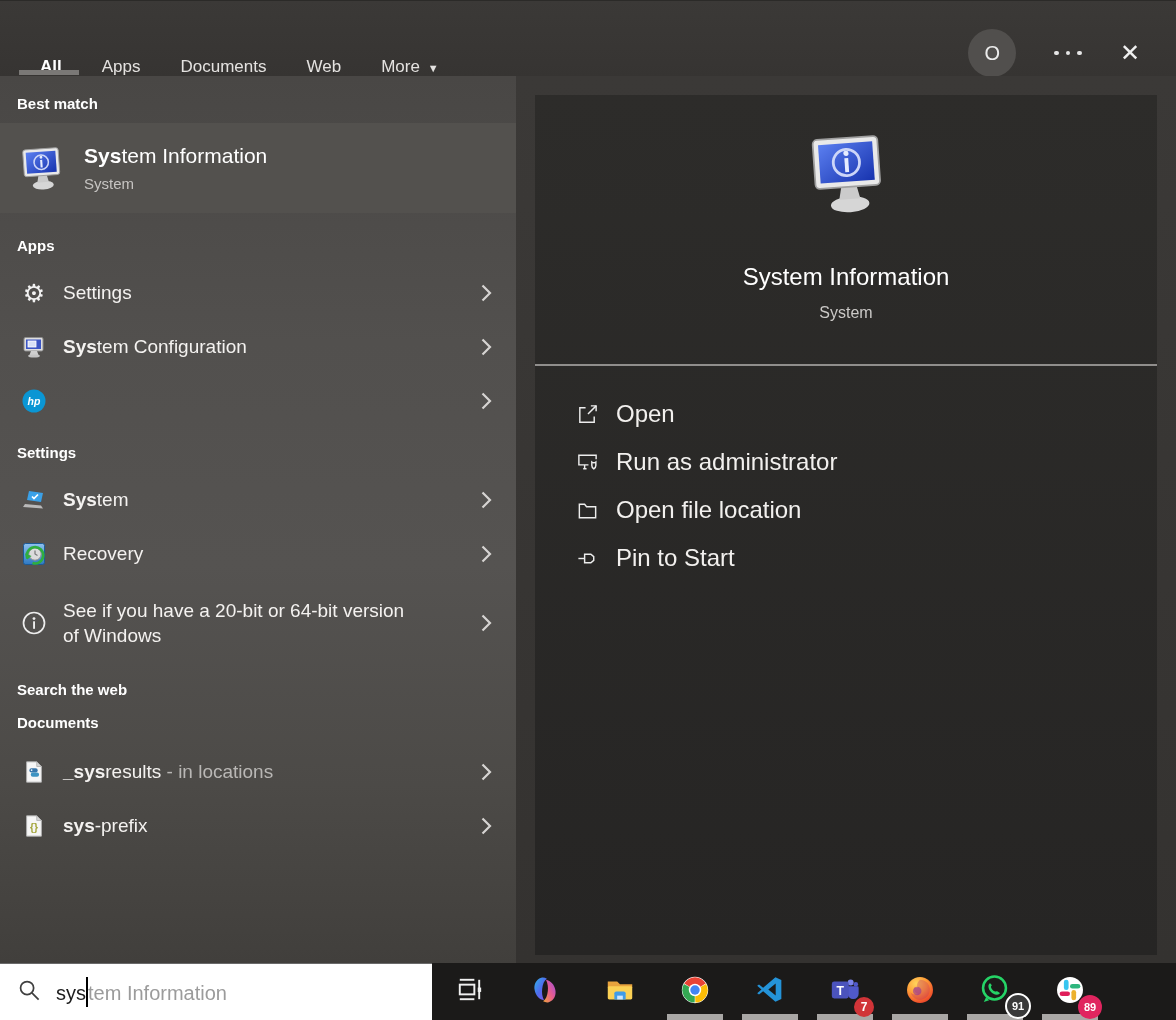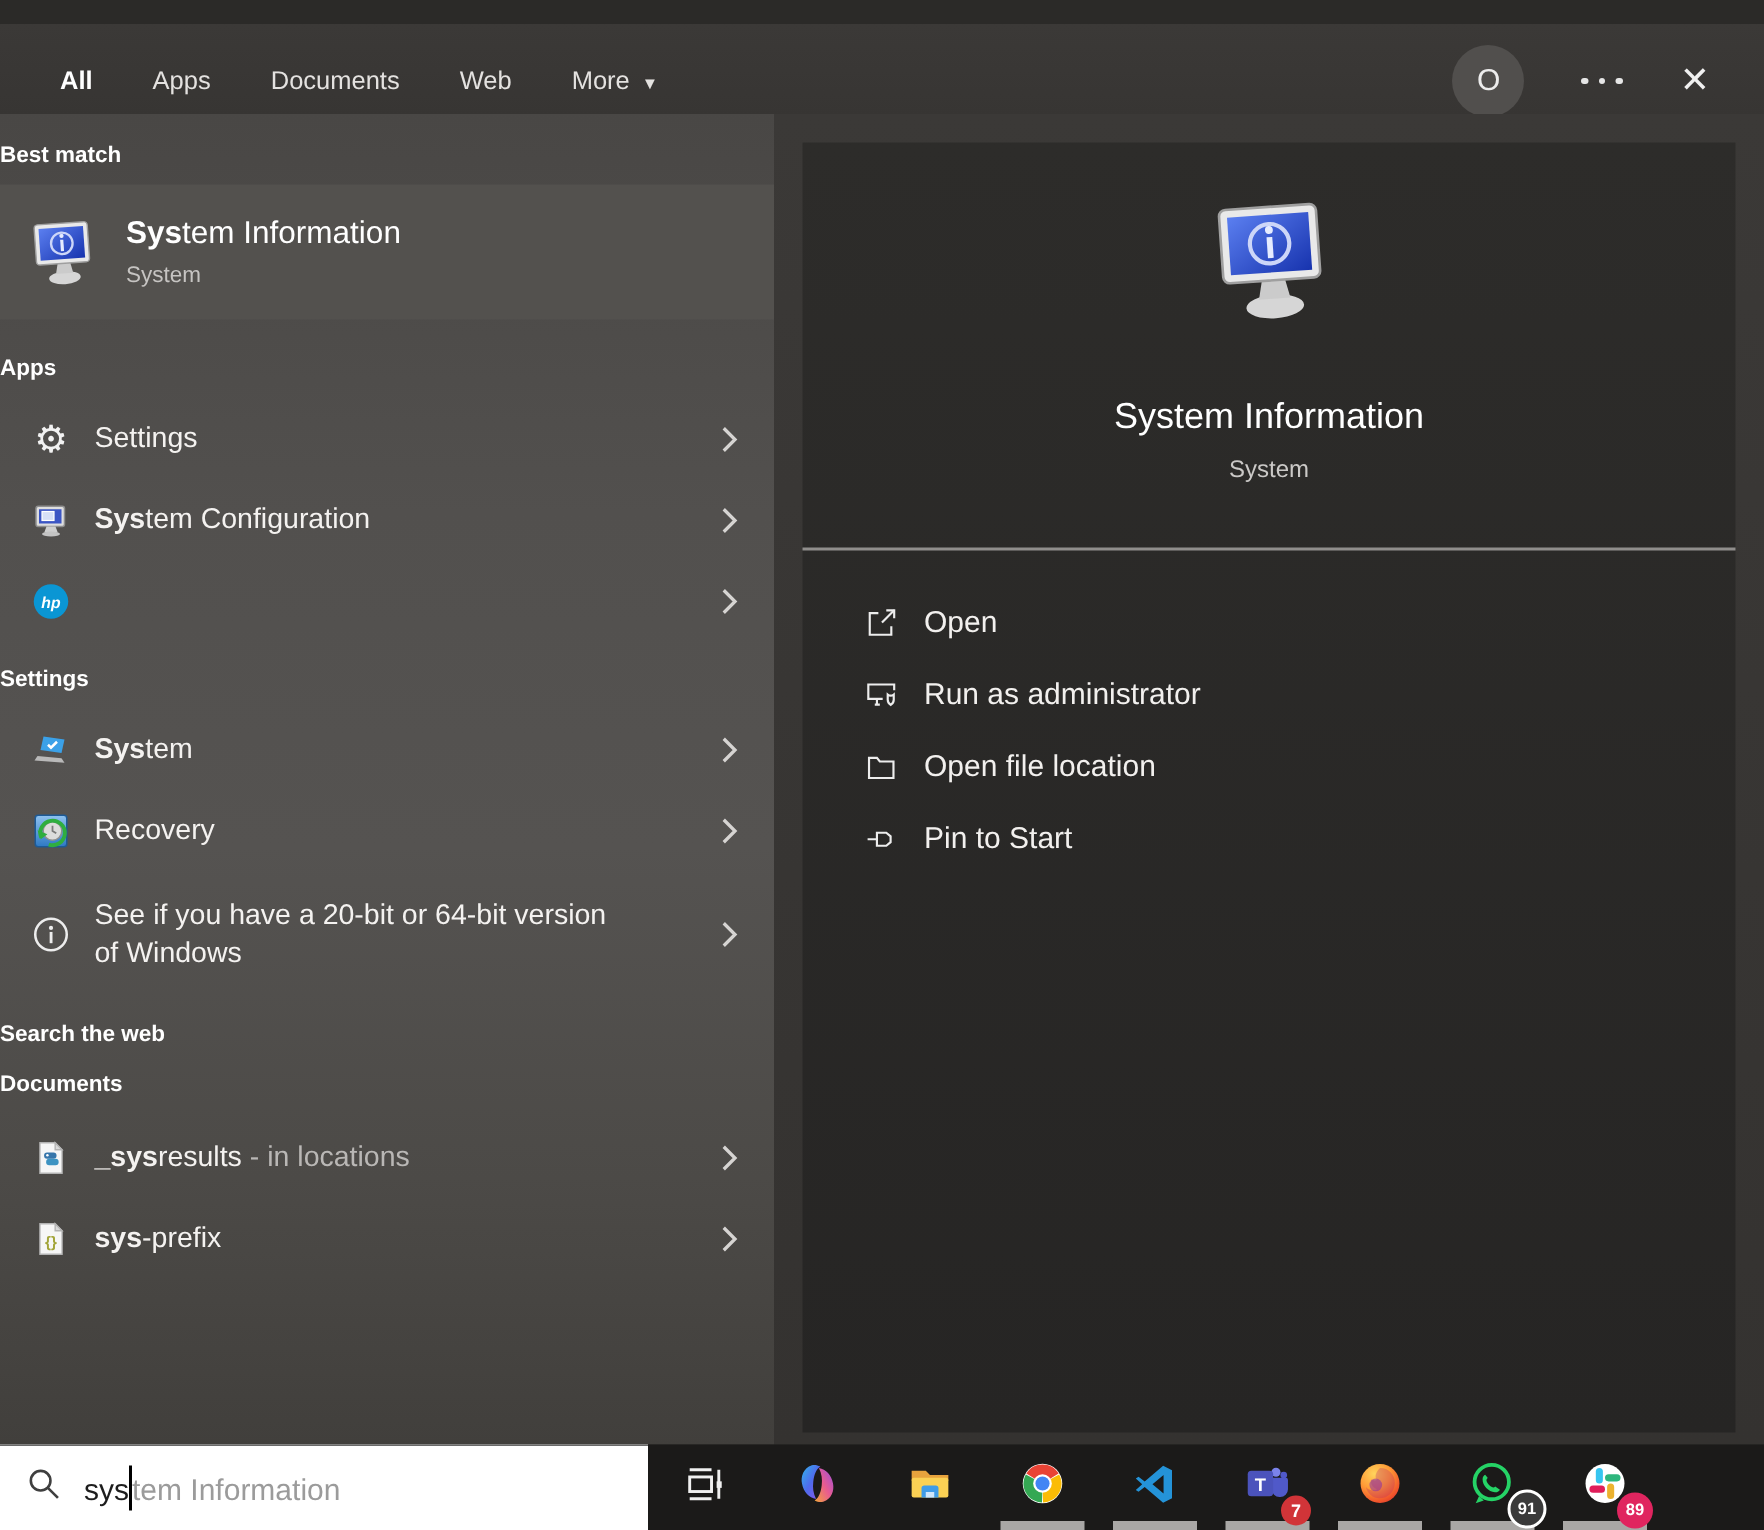--- a/index.html
+++ b/index.html
@@ -1,37 +1,37 @@
 <!DOCTYPE html>
 <html><head>
 <meta charset="utf-8">
 <style>
   html,body{margin:0;padding:0;background:#000;}
   .screen{position:relative;width:1176px;height:1020px;overflow:hidden;
     font-family:"Liberation Sans","DejaVu Sans",sans-serif;background:#2b2a28;}
 
   
-  .topbar{position:absolute;left:0;top:16px;width:1176px;height:76px;
-    background:linear-gradient(180deg,#3b3937,#363432);display:flex;align-items:center;}
+  .topbar{position:absolute;left:0;top:1px;width:1176px;height:76px;
+    background:linear-gradient(180deg,#3b3937,#363432);display:flex;align-items:flex-end;}
   .tabs{display:flex;align-items:center;margin-left:40px;gap:40px;}
   .tab{font-size:17px;color:#e4e2e0;cursor:default;}
   .tab.active{font-weight:700;color:#fff;}
   .caret-down{font-size:11px;color:#e4e2e0;margin-left:8px;}
   .tab-underline{position:absolute;left:19px;bottom:2px;width:60px;height:5px;background:#7a7876;}
   .topbar-right{margin-left:auto;display:flex;align-items:center;gap:38px;margin-right:36px;}
   .avatar{width:48px;height:48px;border-radius:50%;background:#514f4d;display:flex;
     align-items:center;justify-content:center;color:#ececec;font-size:20px;}
   .dots{display:flex;gap:7px;}
   .dot{width:4.5px;height:4.5px;border-radius:50%;background:#e6e6e6;}
   .close-x{font-size:24px;color:#f0f0f0;line-height:1;}
 
   
   .left-panel{position:absolute;left:0;top:76px;width:516px;height:887px;
     background:linear-gradient(180deg,#494745 0%,#52504e 30%,#555351 55%,#4c4a47 80%,#413f3c 100%);}
-  .sec-h{margin-left:0;font-size:15px;font-weight:700;color:#fff;}
+  .sec-h{margin-left:17px;font-size:15px;font-weight:700;color:#fff;}
   .pt19{padding-top:19px;} .pt24{padding-top:24px;} .pt16{padding-top:16px;} .pt20{padding-top:20px;}
   .best-row{display:flex;align-items:center;background:#53514e;height:90px;margin-top:11px;padding:0 20px 0 18px;}
   .bm-icon{flex:0 0 46px;margin-right:20px;display:flex;}
   .bm-title{font-size:21px;color:#fff;}
   .bm-title b{font-weight:700;}
   .bm-sub{font-size:15px;color:#c6c4c2;margin-top:7px;}
   .row{display:flex;align-items:center;height:54px;padding:0 24px 0 20px;}
   .row.mt12{margin-top:12px;} .row.mt14{margin-top:14px;} .row.tall{height:76px;margin-top:4px;}
   .ricon{flex:0 0 28px;display:flex;justify-content:center;margin-right:15px;}
   .gear-glyph{font-size:25px;color:#f2f2f2;line-height:1;}
@@ -44,21 +44,21 @@
   .right-panel{position:absolute;left:516px;top:76px;width:660px;height:887px;
     background:linear-gradient(180deg,#3b3937,#343230);}
   .preview-card{position:absolute;left:19px;top:19px;width:622px;height:860px;
     background:linear-gradient(180deg,#2d2c2a,#262524);display:flex;flex-direction:column;align-items:center;}
   .pv-icon{margin-top:36px;}
   .pv-title{margin-top:44px;font-size:24px;color:#fff;}
   .pv-sub{margin-top:13px;font-size:16px;color:#cbc9c7;}
   .pv-divider{margin-top:42px;width:100%;height:2px;background:#908e8c;}
   .pv-actions{width:100%;margin-top:24px;}
   .pv-action{display:flex;align-items:center;height:48px;padding-left:40px;gap:17px;
-    font-size:20px;color:#f2f0ee;}
+    font-size:24px;color:#f2f0ee;}
   .pv-aicon{flex:0 0 24px;display:flex;justify-content:center;}
 
   
   .search-bar{position:absolute;left:0;top:963px;width:432px;height:57px;background:#fff;
     display:flex;align-items:center;padding-left:17px;box-sizing:border-box;border-top:1px solid #6a6a6a;}
   .sq{font-size:20px;color:#1d1d1d;margin-left:14px;white-space:pre;}
   .caret-bar{display:inline-block;width:2px;height:30px;background:#000;vertical-align:-7px;}
   .sug{color:#9b9b9b;}
   .taskbar{position:absolute;left:432px;top:963px;width:744px;height:57px;background:#1b1a19;display:flex;}
   .tb{position:relative;width:75px;height:57px;display:flex;align-items:center;justify-content:center;}

